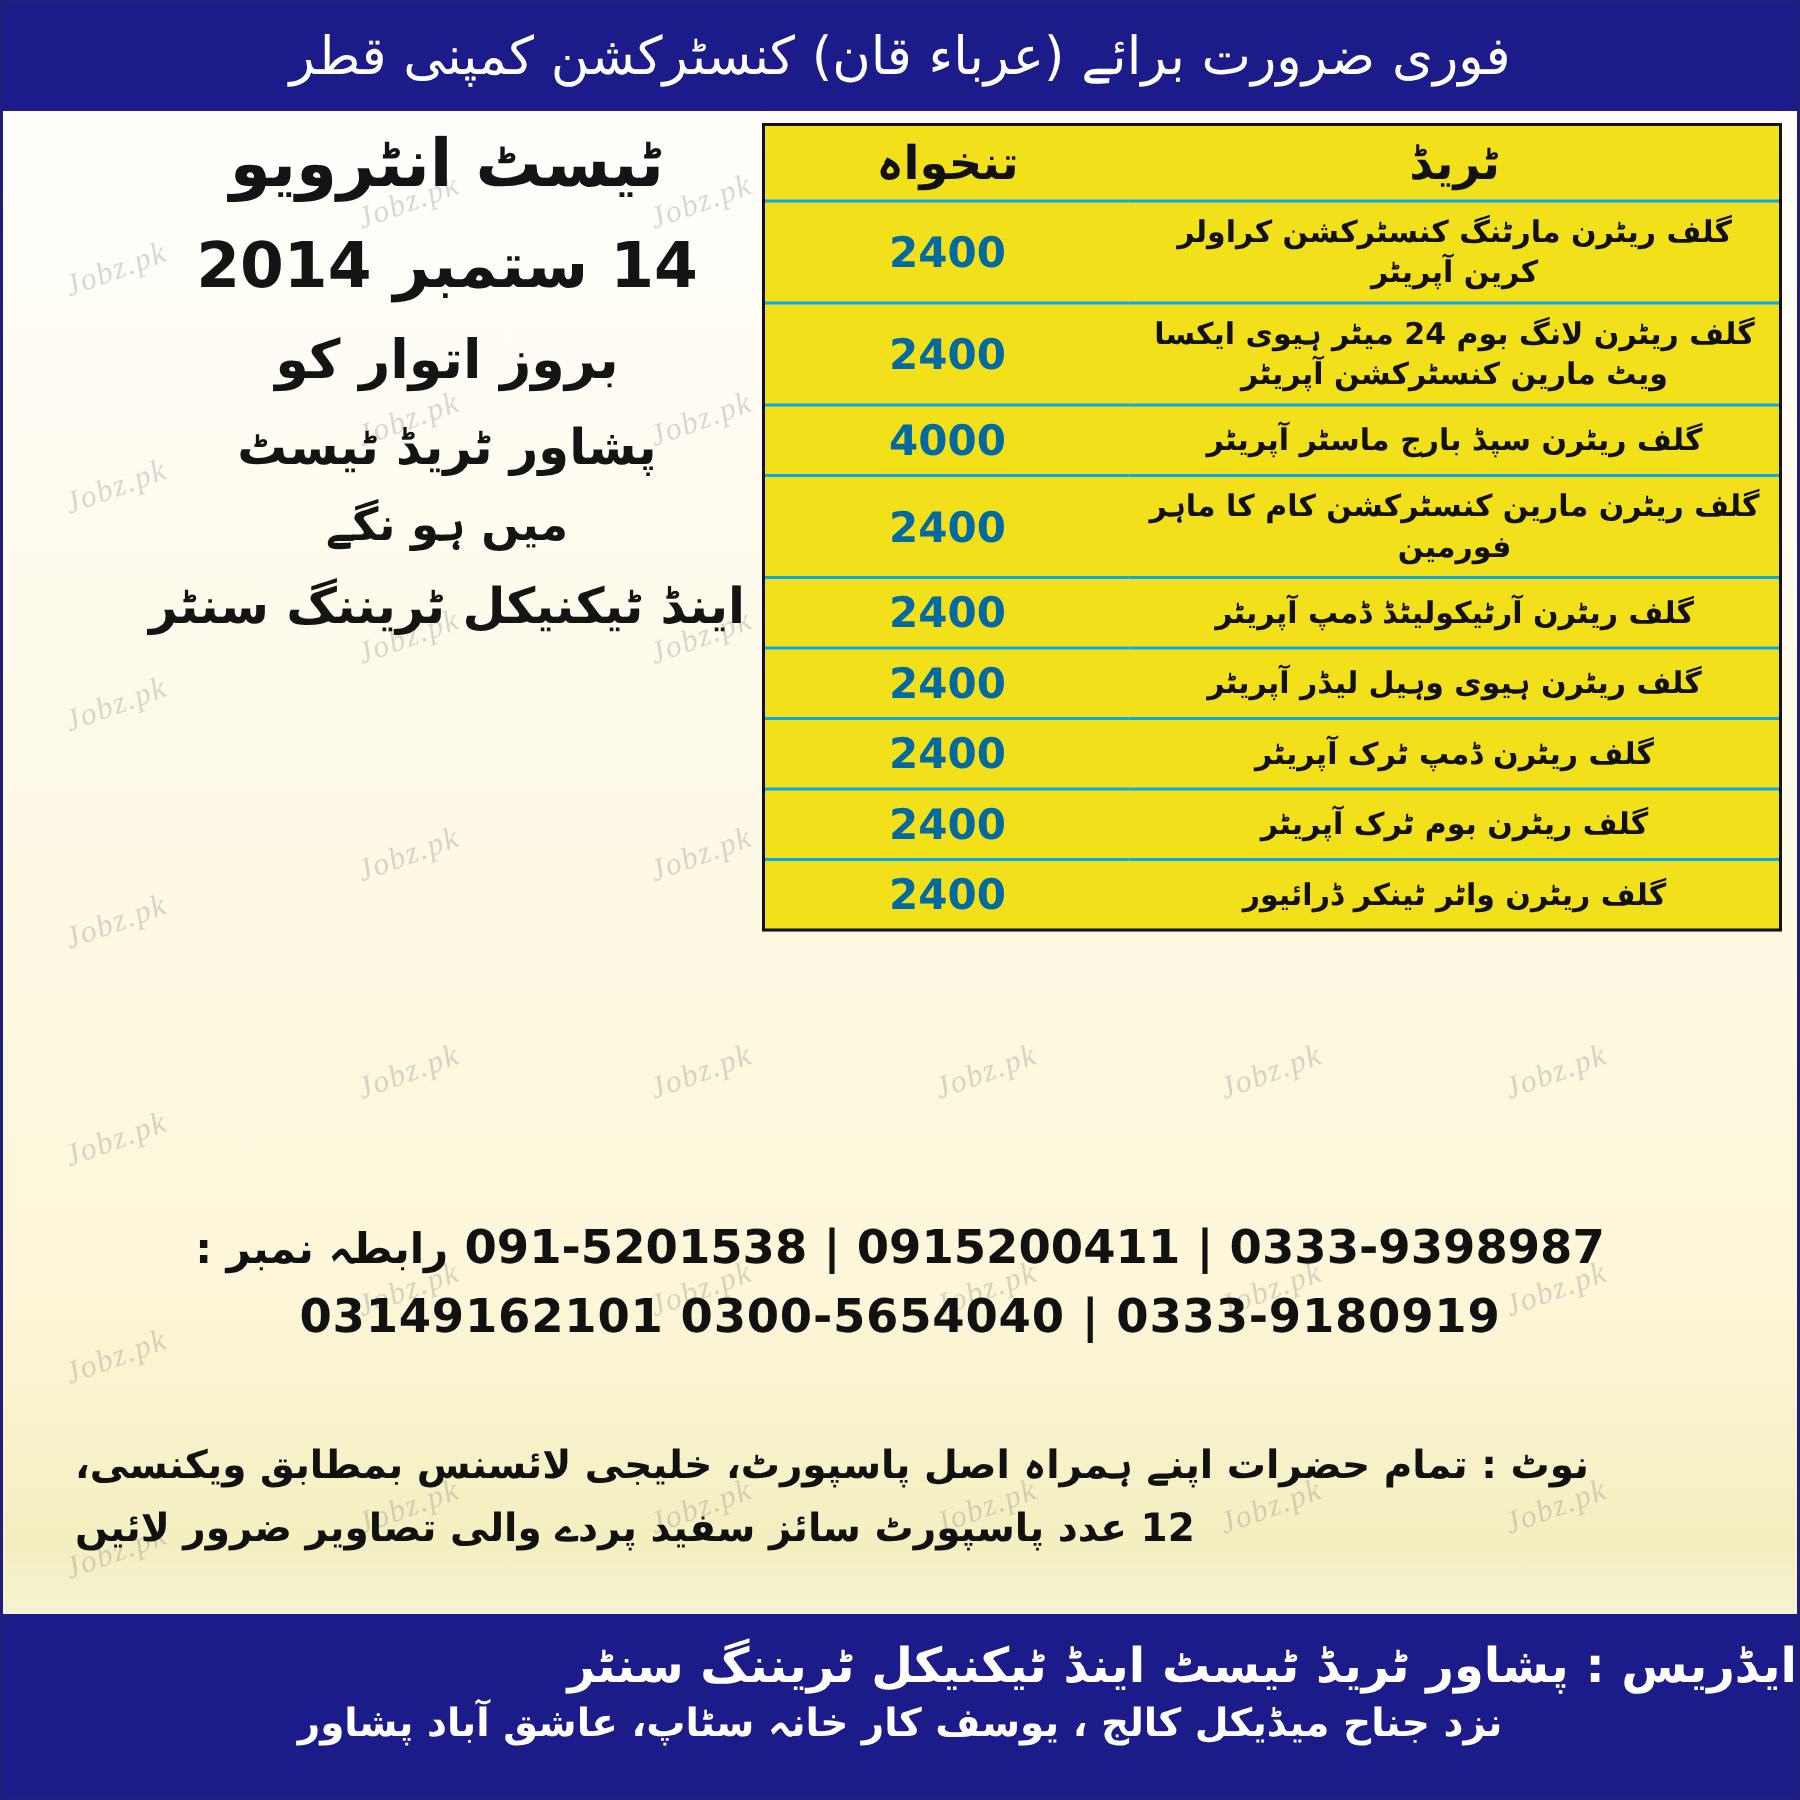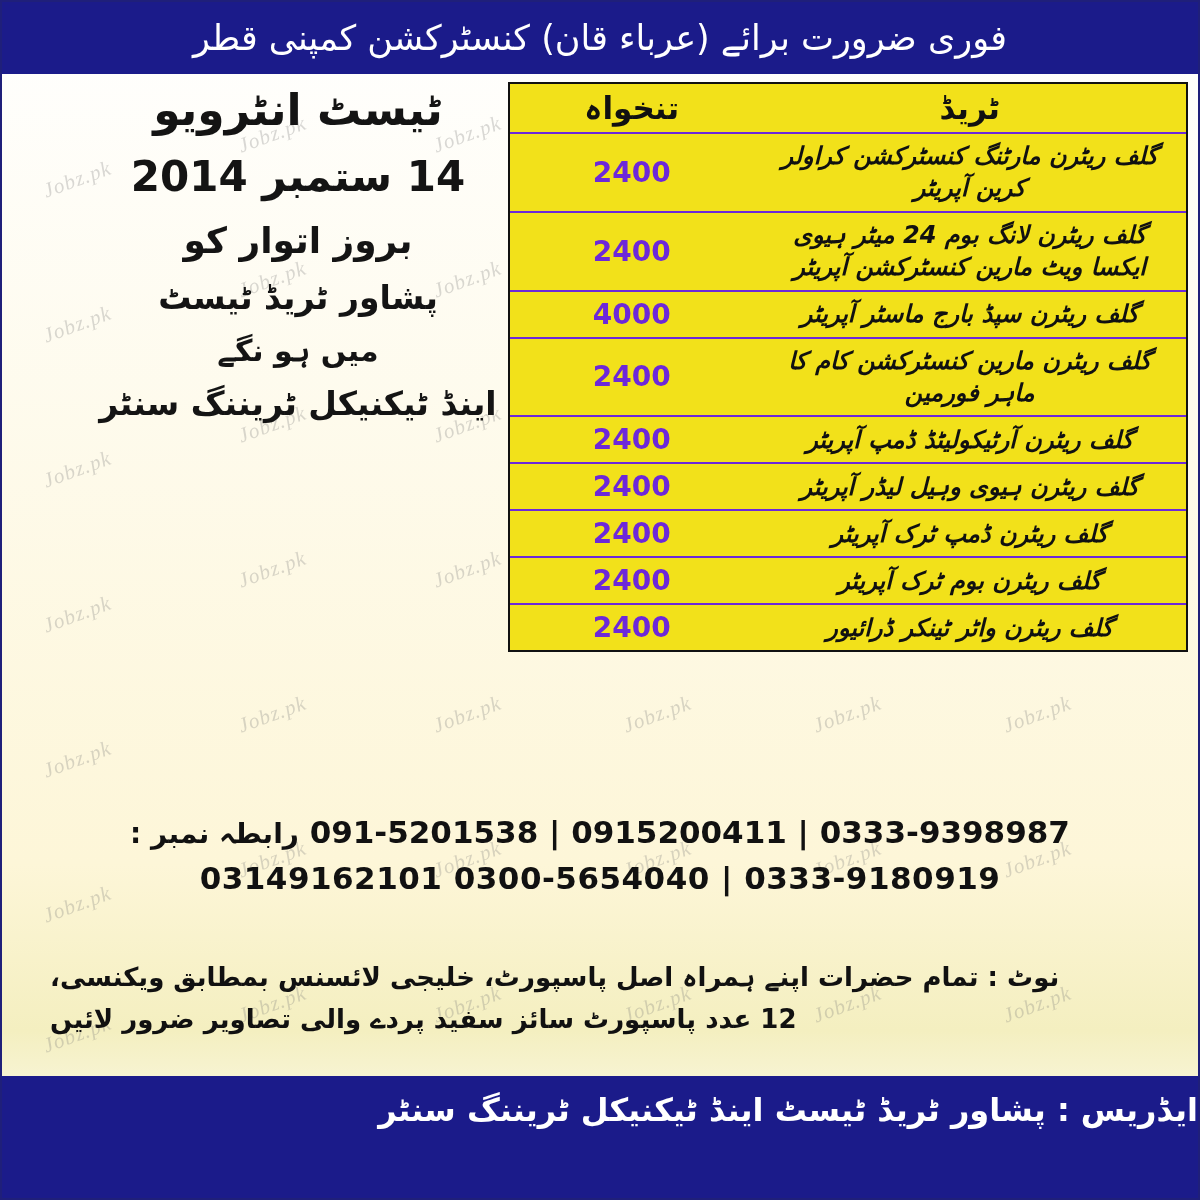--- a/index.html
+++ b/index.html
@@ -91,47 +91,46 @@
     background: #f2e11a;
     border: 2px solid #111;
     box-sizing: border-box;
   }
   table.jobs {
     width: 100%;
     border-collapse: collapse;
     direction: rtl;
   }
   table.jobs th, table.jobs td {
-    border-bottom: 2px solid #6d28d9;
+    border-bottom: 2px solid #0ea5e9;
     padding: 6px 8px;
     vertical-align: middle;
   }
   table.jobs tr:last-child td { border-bottom: none; }
   .th-trade, .th-salary {
     font-size: 31px;
     font-weight: bold;
     color: #111;
     text-align: center;
     padding: 8px 6px;
   }
   .col-trade {
     width: 64%;
     text-align: center;
-    font-size: 24px;
+    font-size: 20px;
     font-weight: bold;
     color: #111;
     line-height: 1.35;
-    font-style: italic;
   }
   .col-salary {
     width: 36%;
     text-align: center;
     font-size: 28px;
     font-weight: bold;
-    color: #6d28d9;
+    color: #0369a1;
     direction: ltr;
   }
 
   
   .contacts {
     position: absolute;
     top: 812px;
     left: 0; right: 0;
     text-align: center;
     direction: rtl;
@@ -310,15 +309,16 @@
     </div>
   </div>
 
   <div class="note">
     <div class="note-line">نوٹ : تمام حضرات اپنے ہمراہ اصل پاسپورٹ، خلیجی لائسنس بمطابق ویکنسی،</div>
     <div class="note-line">12 عدد پاسپورٹ سائز سفید پردے والی تصاویر ضرور لائیں</div>
   </div>
 
   <div class="footer">
     <div class="footer-line1">ایڈریس : پشاور ٹریڈ ٹیسٹ اینڈ ٹیکنیکل ٹریننگ سنٹر</div>
+    <div class="footer-line2">نزد جناح میڈیکل کالج ، یوسف کار خانہ سٹاپ، عاشق آباد پشاور</div>
   </div>
 
 </div>
 
 </body></html>

